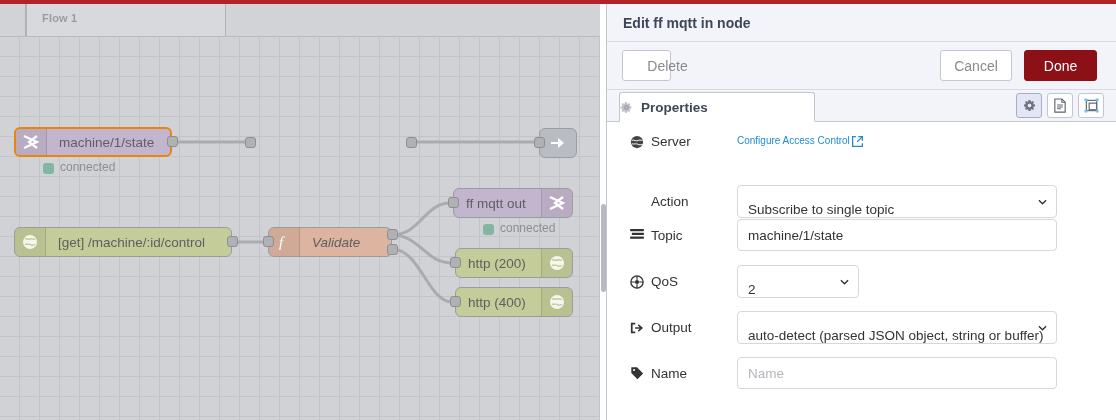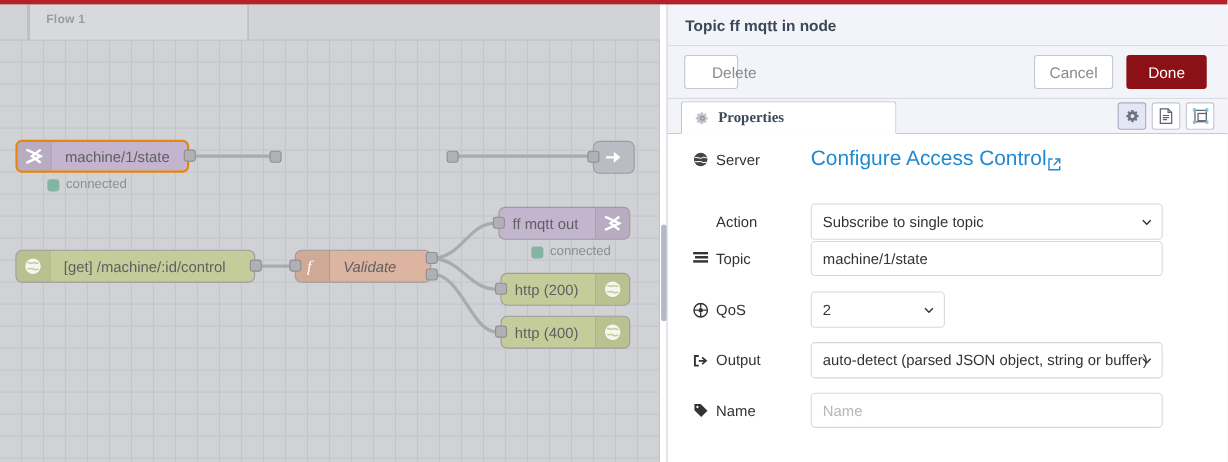--- a/index.html
+++ b/index.html
@@ -67,41 +67,41 @@
   .panel-actions{position:absolute;left:0;top:38px;width:509px;height:48px;background:#f3f3fa;border-bottom:1px solid #d9dae2;box-sizing:border-box;}
   .btn{position:absolute;top:8px;height:31px;box-sizing:border-box;border-radius:3px;
        font-size:14px;display:flex;align-items:center;justify-content:center;cursor:pointer;}
   .btn-delete{left:15px;width:49px;background:#fff;border:1px solid #c5c7d0;color:#888a90;padding-left:42px;}
   .btn-cancel{left:333px;width:72px;background:#fff;border:1px solid #c5c7d0;color:#888a90;}
   .btn-done{left:417px;width:73px;background:#8b1117;border:1px solid #8b1117;color:#fff;}
 
   .tabstrip{position:absolute;left:0;top:86px;width:509px;height:32px;background:#f3f3fa;border-bottom:1px solid #c4c6cf;box-sizing:border-box;}
   .ptab{position:absolute;left:12px;top:2px;width:196px;height:30px;background:#fff;
         border:1px solid #c4c6cf;border-bottom:1px solid #fff;box-sizing:border-box;
-        display:flex;align-items:center;gap:8px;padding-left:12px;border-radius:3px 3px 0 0;font-family:Liberation Serif, serif;}
+        display:flex;align-items:center;gap:8px;padding-left:0;border-radius:3px 3px 0 0;}
   .ptab-label{font-size:13.5px;font-weight:bold;color:#3c4858;}
   .iconbtn{position:absolute;top:3px;width:26px;height:25px;box-sizing:border-box;
            border:1px solid #c4c6cf;background:#fff;border-radius:3px;
            display:flex;align-items:center;justify-content:center;cursor:pointer;}
   .iconbtn.active{background:#e3e6f5;border-color:#a9adc4;}
   .ib1{left:409px;} .ib2{left:440px;} .ib3{left:471px;}
 
   .form{position:absolute;left:0;top:118px;width:509px;height:298px;background:#fff;}
   .row{position:absolute;left:22px;display:flex;align-items:center;}
   .rlabel{width:108px;display:flex;align-items:center;gap:7px;font-size:13.5px;color:#333;}
   .rlabel .glyph{width:15px;display:flex;align-items:center;justify-content:center;color:#444;}
   .inp{box-sizing:border-box;height:32px;border:1px solid #d5d7dd;border-radius:4px;
        padding:0 10px;font-size:13.5px;color:#333;font-family:"Liberation Sans", sans-serif;
        background:#fff;display:flex;align-items:center;}
   .inp.ph{color:#b4b6bb;}
   .sel-wrap{position:relative;box-sizing:border-box;height:33px;border:1px solid #d5d7dd;border-radius:4px;
-       background:#fff;display:flex;align-items:center;padding:0 26px 0 10px;font-size:13.5px;color:#333;
+       background:#fff;display:flex;align-items:flex-end;padding:0 26px 0 10px;font-size:13.5px;color:#333;
        overflow:hidden;white-space:nowrap;cursor:pointer;}
   .caret{position:absolute;right:9px;top:50%;margin-top:-3px;width:9px;height:6px;}
-  .link{color:#1f8ad2;font-size:19px;display:flex;align-items:flex-end;gap:1px;cursor:pointer;}
+  .link{color:#1f8ad2;font-size:10px;display:flex;align-items:flex-start;gap:1px;cursor:pointer;}
 
   .pscroll{position:absolute;left:-6px;top:200px;width:5px;height:88px;background:#b6b8c4;border-radius:3px;}
 </style>
 </head>
 <body>
 
 <div class="app">
 
   <div class="topbar"></div>
 
@@ -229,21 +229,21 @@
       <div class="port" style="left:450px;top:259px;"></div>
 
     </div>
   </div>
 
   <div class="panel">
 
     <div class="pscroll"></div>
 
     <div class="panel-header">
-      <span class="panel-title">Topic ff mqtt in node</span>
+      <span class="panel-title">Edit ff mqtt in node</span>
     </div>
 
     <div class="panel-actions">
       <div class="btn btn-delete">Delete</div>
       <div class="btn btn-cancel">Cancel</div>
       <div class="btn btn-done">Done</div>
     </div>
 
     <div class="tabstrip">
       <div class="ptab">

